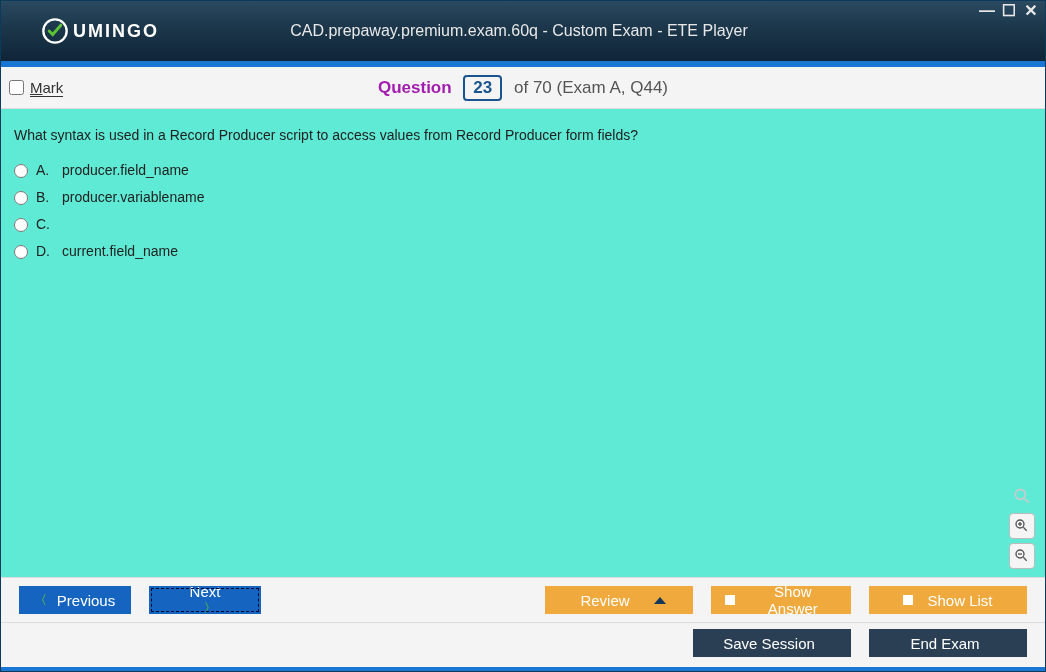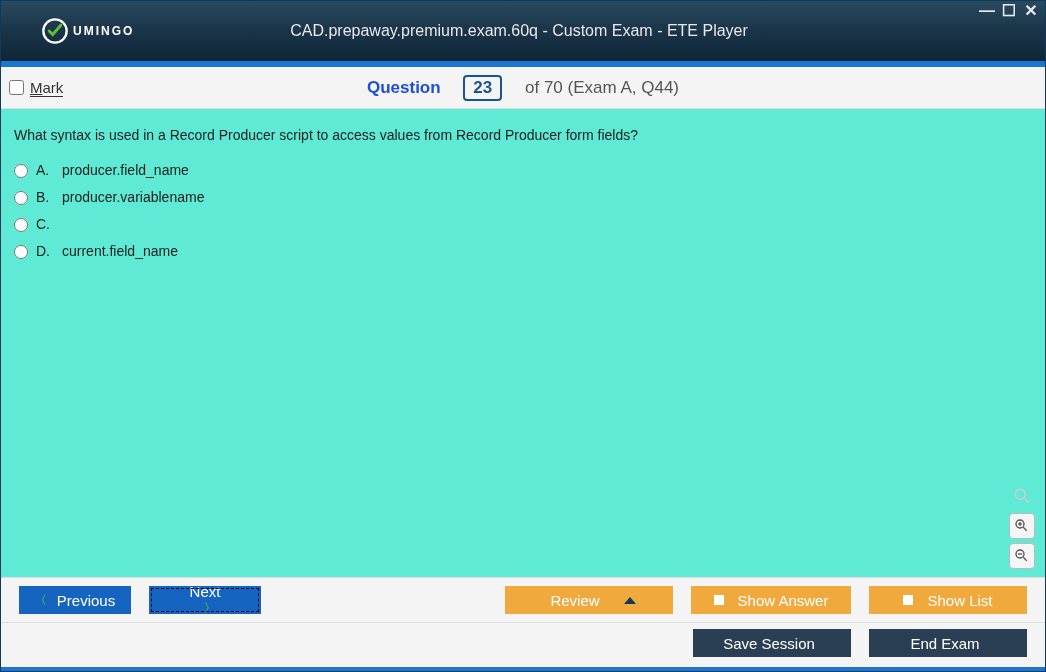--- a/index.html
+++ b/index.html
@@ -1,37 +1,37 @@
 <!DOCTYPE html>
 <html><head>
 <meta charset="utf-8">
 <style>
   * { box-sizing: border-box; margin: 0; padding: 0; }
   html, body { width: 1046px; height: 672px; font-family: Arial, sans-serif; overflow: hidden; background: #fff; }
   .window { width: 1046px; height: 672px; display: flex; flex-direction: column; border: 1px solid #0b3a5b; }
   
   
   .titlebar { height: 60px; background: linear-gradient(to bottom, #2a4a60 0%, #1a3448 50%, #0f2538 100%); display: flex; align-items: center; position: relative; }
-  .logo { display: flex; align-items: center; margin-left: 40px; color: #fff; font-size: 12px; font-weight: bold; letter-spacing: 2px; }
+  .logo { display: flex; align-items: center; margin-left: 40px; color: #fff; font-size: 18px; font-weight: bold; letter-spacing: 2px; }
   .logo-icon { width: 28px; height: 28px; margin-right: 4px; position: relative; }
   .logo-icon svg { width: 100%; height: 100%; }
   .title-text { position: absolute; left: 0; right: 8px; text-align: center; color: #e8e8e8; font-size: 16px; font-weight: 500; pointer-events: none; }
   .window-controls { position: absolute; right: 6px; top: 2px; display: flex; gap: 6px; }
   .window-controls span { color: #e8e8e8; font-size: 16px; font-weight: bold; cursor: pointer; width: 16px; text-align: center; line-height: 16px; }
   
   .blue-strip { height: 6px; background: #1976d2; }
   
   
   .qheader { height: 42px; background: #f4f4f4; border-bottom: 1px solid #dcdcdc; display: flex; align-items: center; padding: 0 8px; position: relative; }
   .mark-wrap { display: flex; align-items: center; gap: 6px; font-size: 15px; color: #333; }
   .mark-wrap input { width: 15px; height: 15px; }
   .mark-wrap .mlabel { border-bottom: 1px solid #333; }
   .qcenter { position: absolute; left: 0; right: 0; text-align: center; font-size: 17px; color: #555; pointer-events: none; }
-  .qcenter .qword { font-weight: bold; color: #1d4ed8; }
-  .qnum-box { display: inline-block; border: 2px solid #1a5490; border-radius: 4px; padding: 1px 8px; color: #1a5490; font-weight: bold; margin: 0 18px; }
+  .qcenter .qword { font-weight: bold; color: #a21caf; }
+  .qnum-box { display: inline-block; border: 2px solid #1a5490; border-radius: 4px; padding: 1px 8px; color: #1a5490; font-weight: bold; margin: 0 7px; }
   
   
   .content { flex: 1; background: #5eead4; padding: 16px 13px; font-size: 14px; color: #222; position: relative; line-height: 1.5; }
   .qtext { margin-bottom: 14px; color: #222; }
   .options { list-style: none; }
   .options li { display: flex; align-items: center; gap: 8px; margin-bottom: 6px; }
   .options input[type=radio] { width: 14px; height: 14px; }
   .opt-letter { min-width: 18px; }
   
   
@@ -48,22 +48,22 @@
   .btn-blue.focus { outline: 1px dashed #003; outline-offset: -3px; flex-direction: column; }
   .btn-orange { background: #f0a93c; }
   .btn-dark { background: #2a3f54; width: 158px; padding-left: 8px; }
   .chev { font-size: 12px; font-weight: bold; }
   .chev-left { color: #4caf50; margin-right: 10px; }
   .chev-right { color: #4caf50; margin-left: 10px; }
   .btn .sq { width: 10px; height: 10px; background: #fff; margin-right: 14px; }
   .btn .tri-up { width: 0; height: 0; border-left: 6px solid transparent; border-right: 6px solid transparent; border-bottom: 7px solid #14395a; margin-left: 24px; }
   
   .spacer { flex: 1; }
-  .review-btn { width: 168px; justify-content: center; padding-right: 6px; }
-  .show-answer-btn { width: 160px; }
+  .review-btn { width: 148px; justify-content: center; padding-right: 6px; }
+  .show-answer-btn { width: 140px; }
   .show-list-btn { width: 158px; }
   
   .bottom-blue { height: 4px; background: #1976d2; }
 </style>
 </head>
 <body>
 
 <div class="window">
 
   <div class="titlebar">

